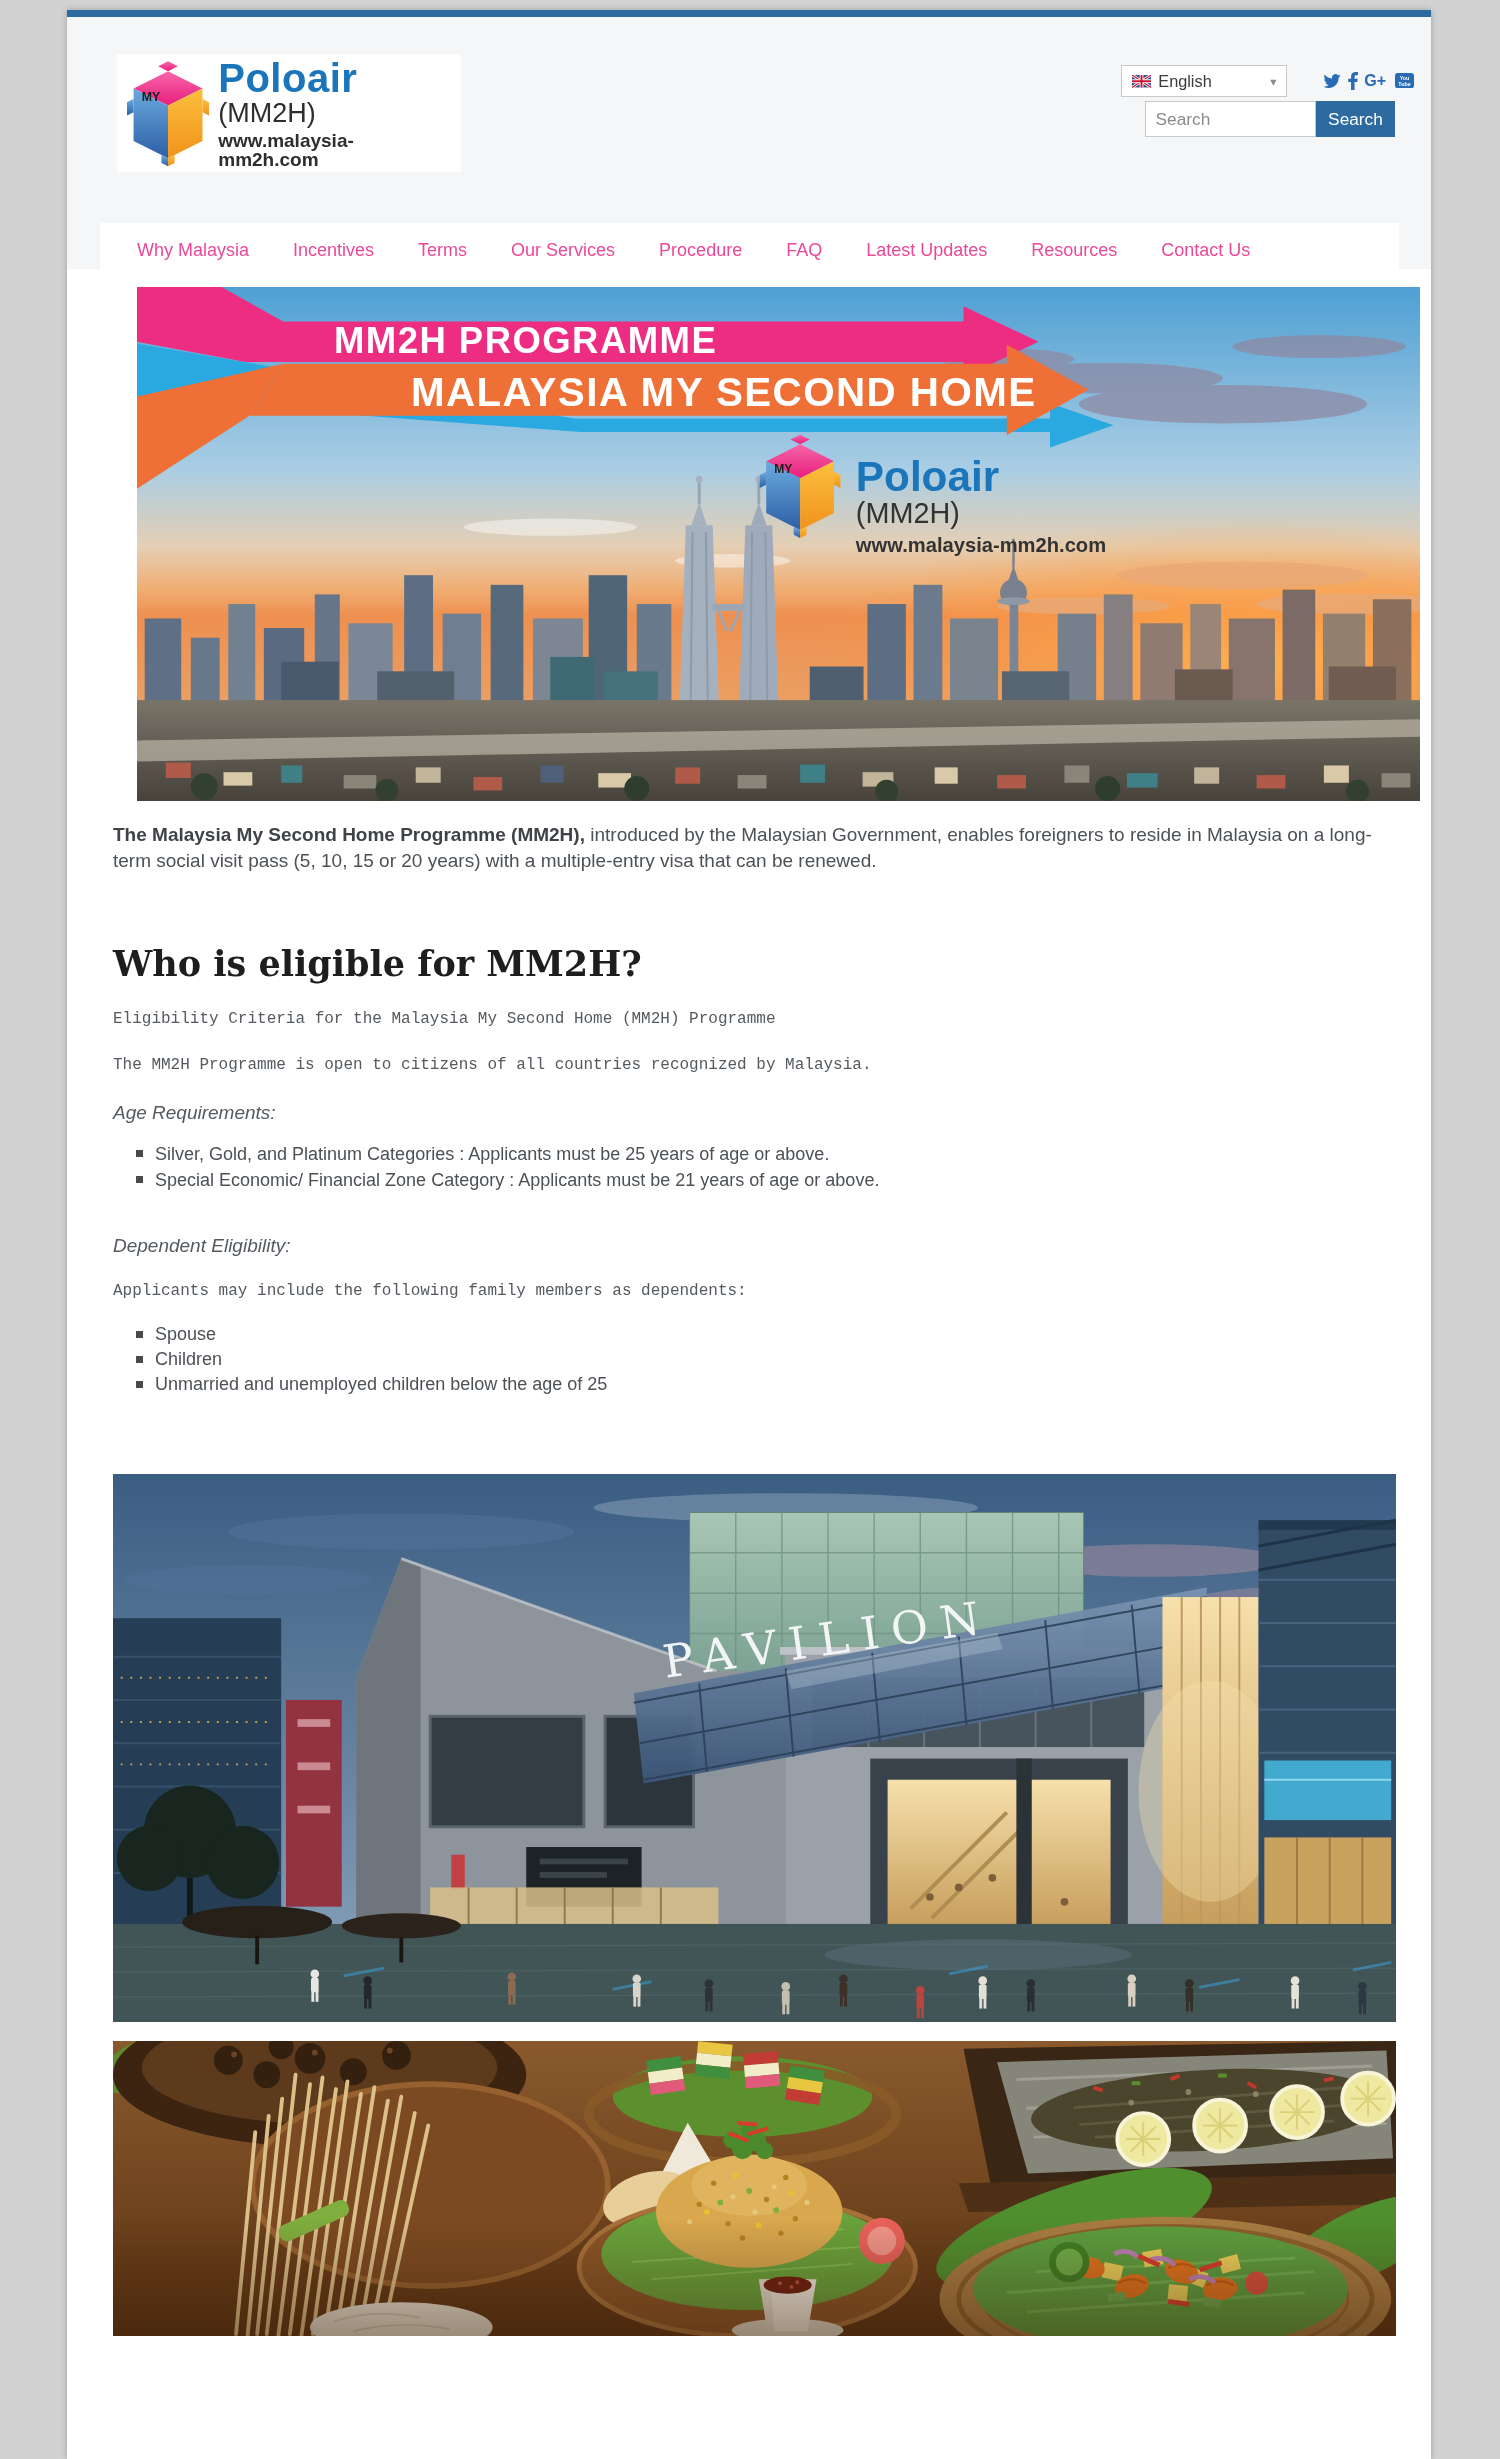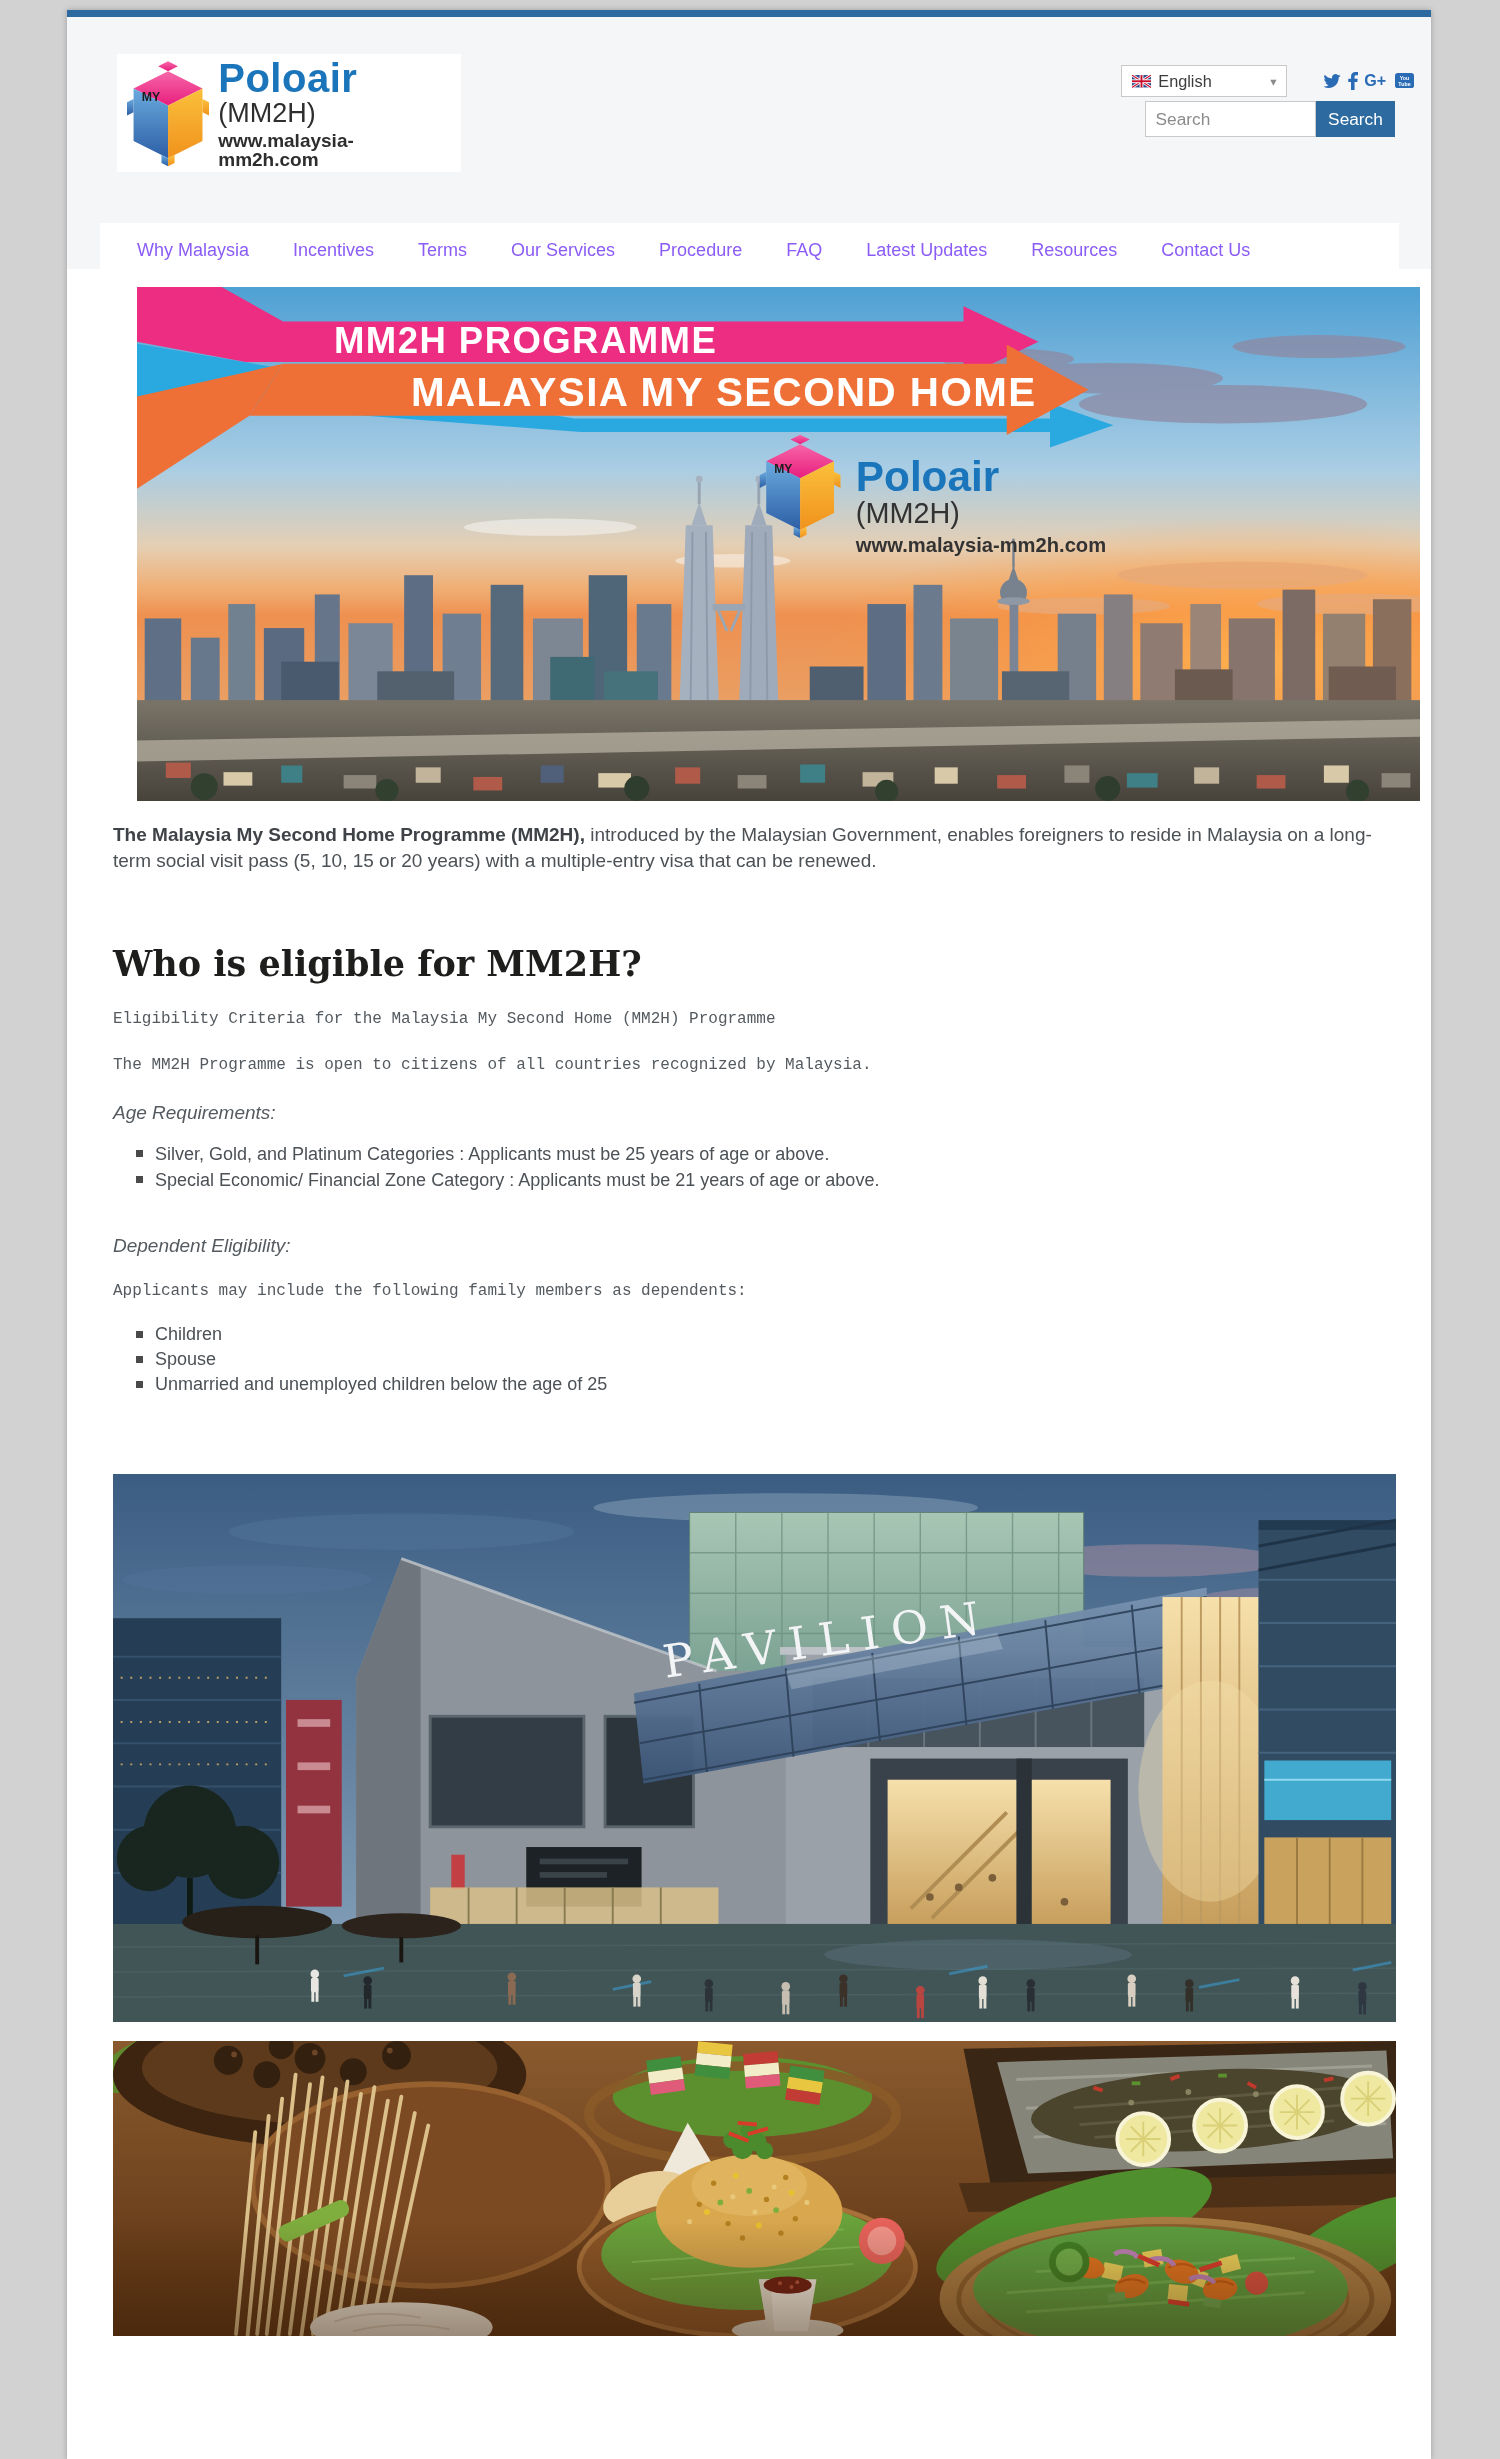--- a/index.html
+++ b/index.html
@@ -30,21 +30,21 @@
 
   .search-row { position:absolute; left:1078px; top:84px; height:28px; display:flex; }
   .search-input { width:171px; height:36px; border:1px solid #c9c9c9; background:#fff;
                   font-size:17.3px; color:#555; padding:0 9.6px; outline:none; }
   .search-input::placeholder { color:#8b8b8b; }
   .search-btn { width:79px; height:36px; background:#2c6aa0; color:#fff; border:none;
                 font-size:17.3px; cursor:pointer; }
 
   .navbar { position:absolute; left:33px; top:206px; width:1299px; height:54px; background:#fff;
             display:flex; align-items:center; padding-left:37px; }
-  .navbar a { font-size:18px; color:#8b5cf6; text-decoration:none; padding:0 22px; cursor:pointer; white-space:nowrap; }
+  .navbar a { font-size:18px; color:#ec4899; text-decoration:none; padding:0 22px; cursor:pointer; white-space:nowrap; }
   .navbar a:first-child { padding-left:0; }
 
   
   .main { padding:0 36px 0 46px; background:#fff; }
   h1.page-title { font-family:"DejaVu Serif", serif; font-weight:500; font-size:38px;
                   color:#3e4144; margin-top:53px; line-height:45px; }
   figure { width:1283px; overflow:hidden; }
   figure.banner { height:514px; margin-top:17.3px;margin-left:24px; }
   figure.pavilion { height:548px; margin-top:77px; }
   figure.food { height:295px; margin-top:19px; }
@@ -344,22 +344,22 @@
     <p class="body">Eligibility Criteria for the Malaysia My Second Home (MM2H) Programme</p>
     <p class="body">The MM2H Programme is open to citizens of all countries recognized by Malaysia.</p>
     <p class="label">Age Requirements:</p>
     <ul class="bullets">
       <li>Silver, Gold, and Platinum Categories : Applicants must be 25 years of age or above.</li>
       <li>Special Economic/ Financial Zone Category : Applicants must be 21 years of age or above.</li>
     </ul>
     <p class="label" style="margin-top:42px">Dependent Eligibility:</p>
     <p class="body">Applicants may include the following family members as dependents:</p>
     <ul class="bullets dep" style="margin-top:19px">
+      <li>Spouse</li>
       <li>Children</li>
-      <li>Spouse</li>
       <li>Unmarried and unemployed children below the age of 25</li>
     </ul>
 
     <figure class="pavilion">
       <svg width="1283" height="548" viewBox="0 0 1335 570" preserveAspectRatio="none">
         <defs>
           <linearGradient id="pvSky" x1="0" y1="0" x2="0" y2="1">
               <stop offset="0" stop-color="#3b5d82"></stop>
               <stop offset="1" stop-color="#7e9ab4"></stop>
             </linearGradient>

